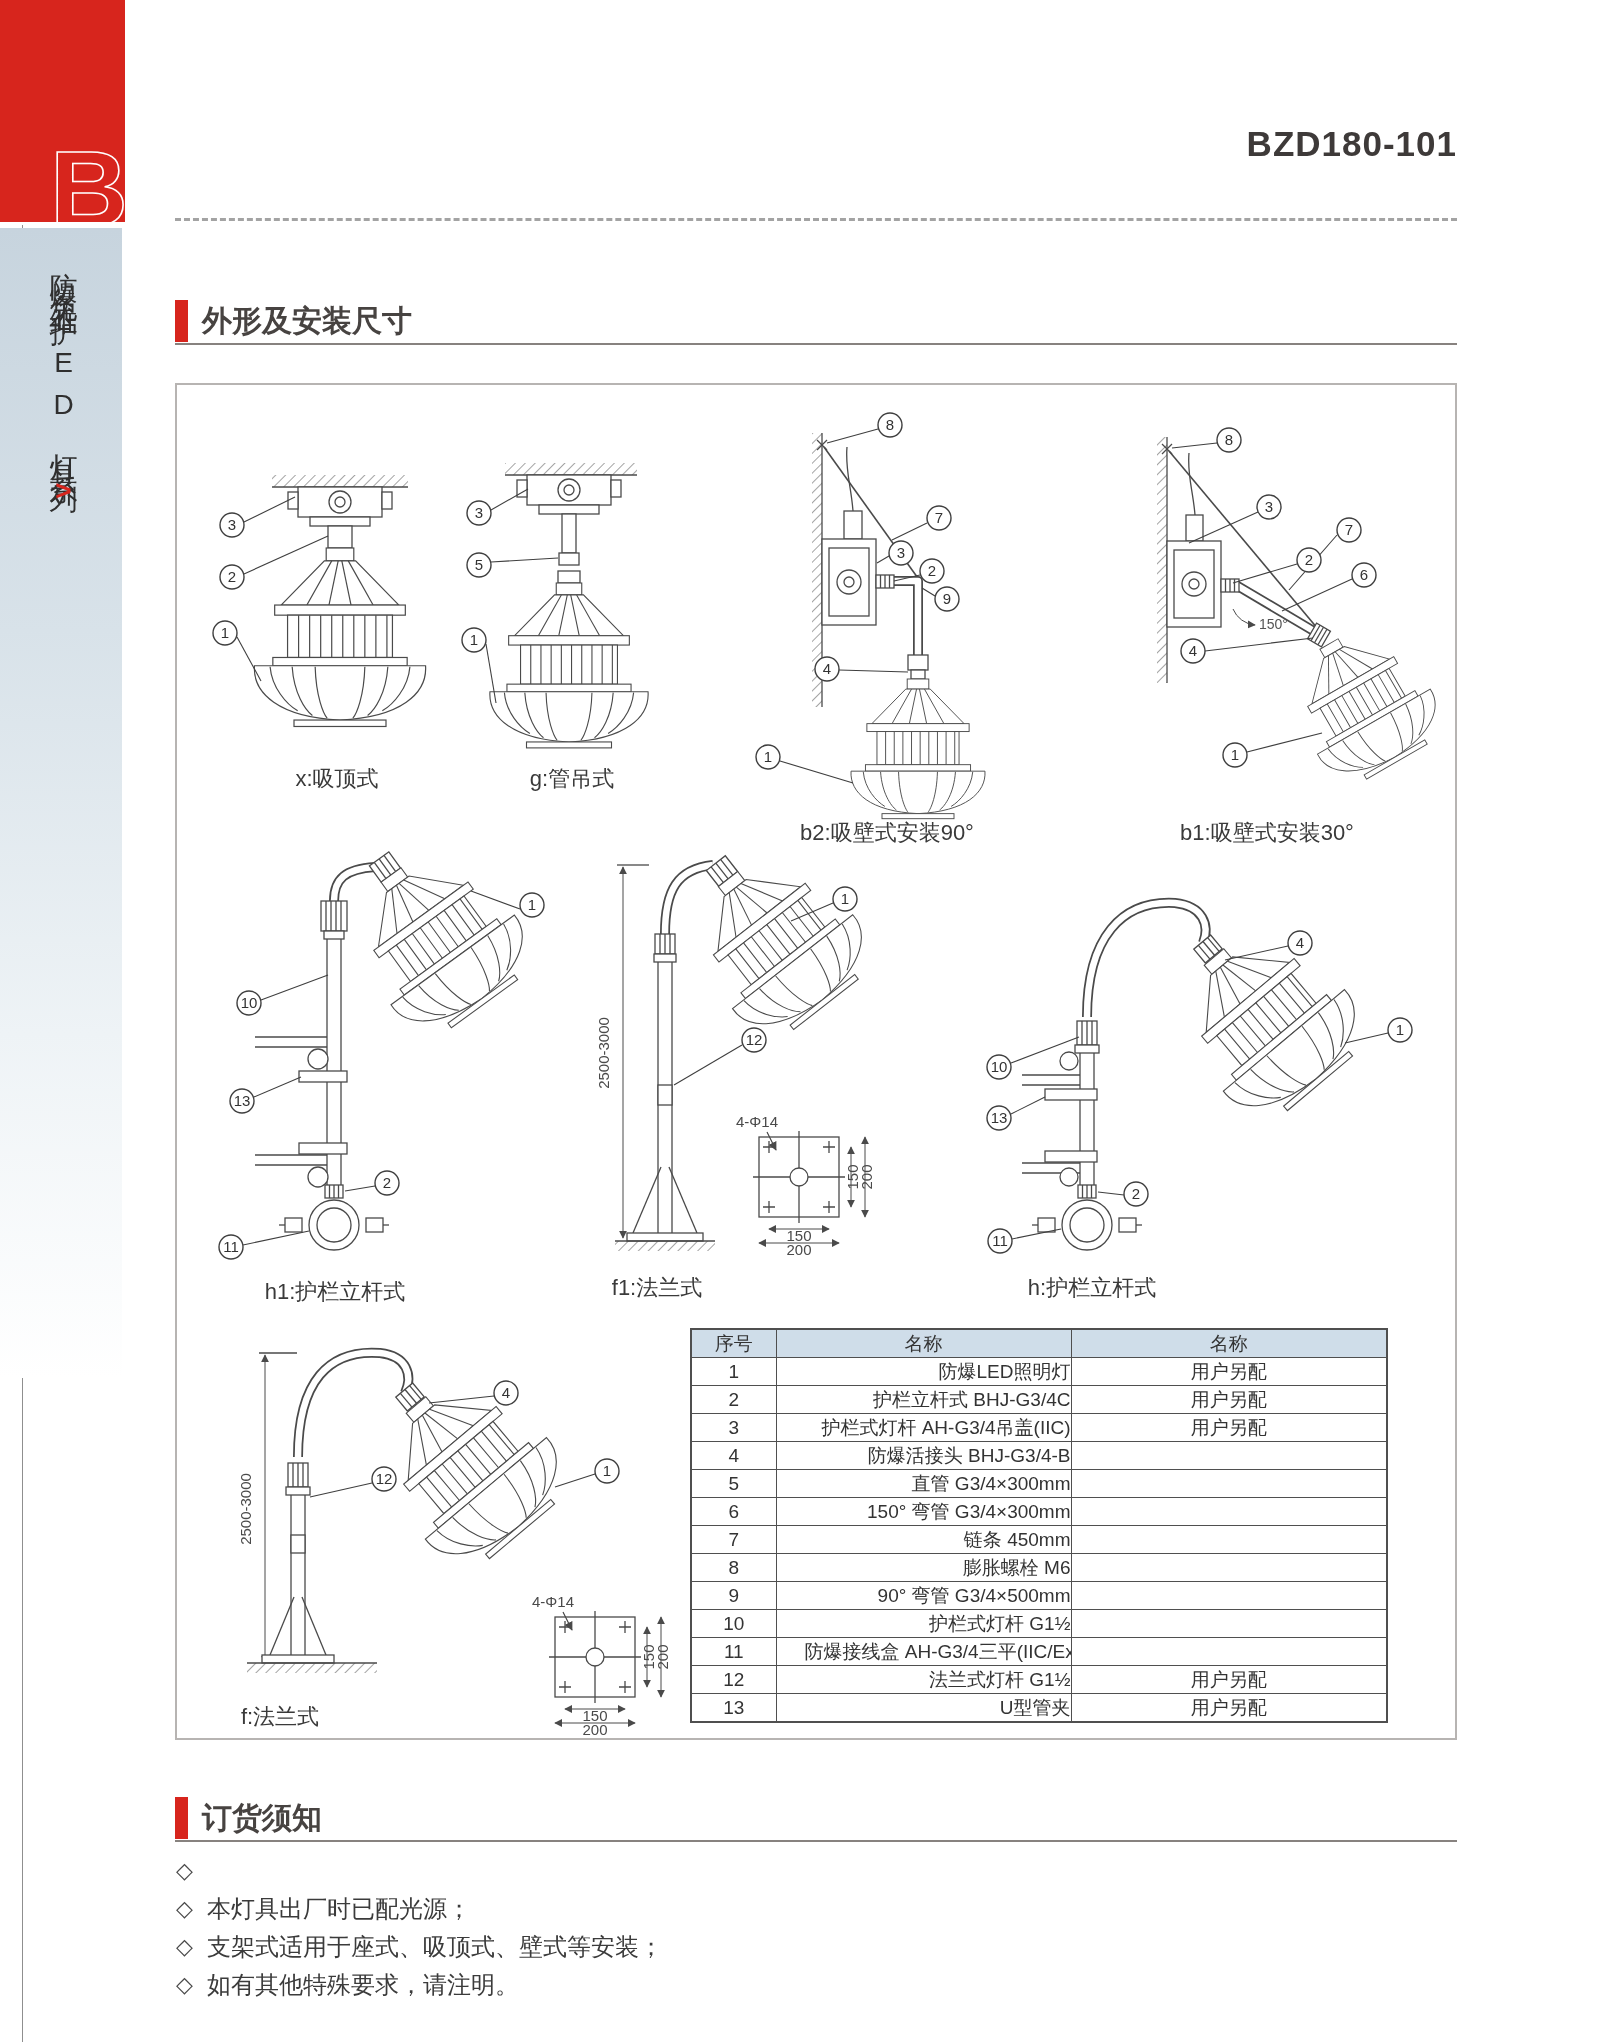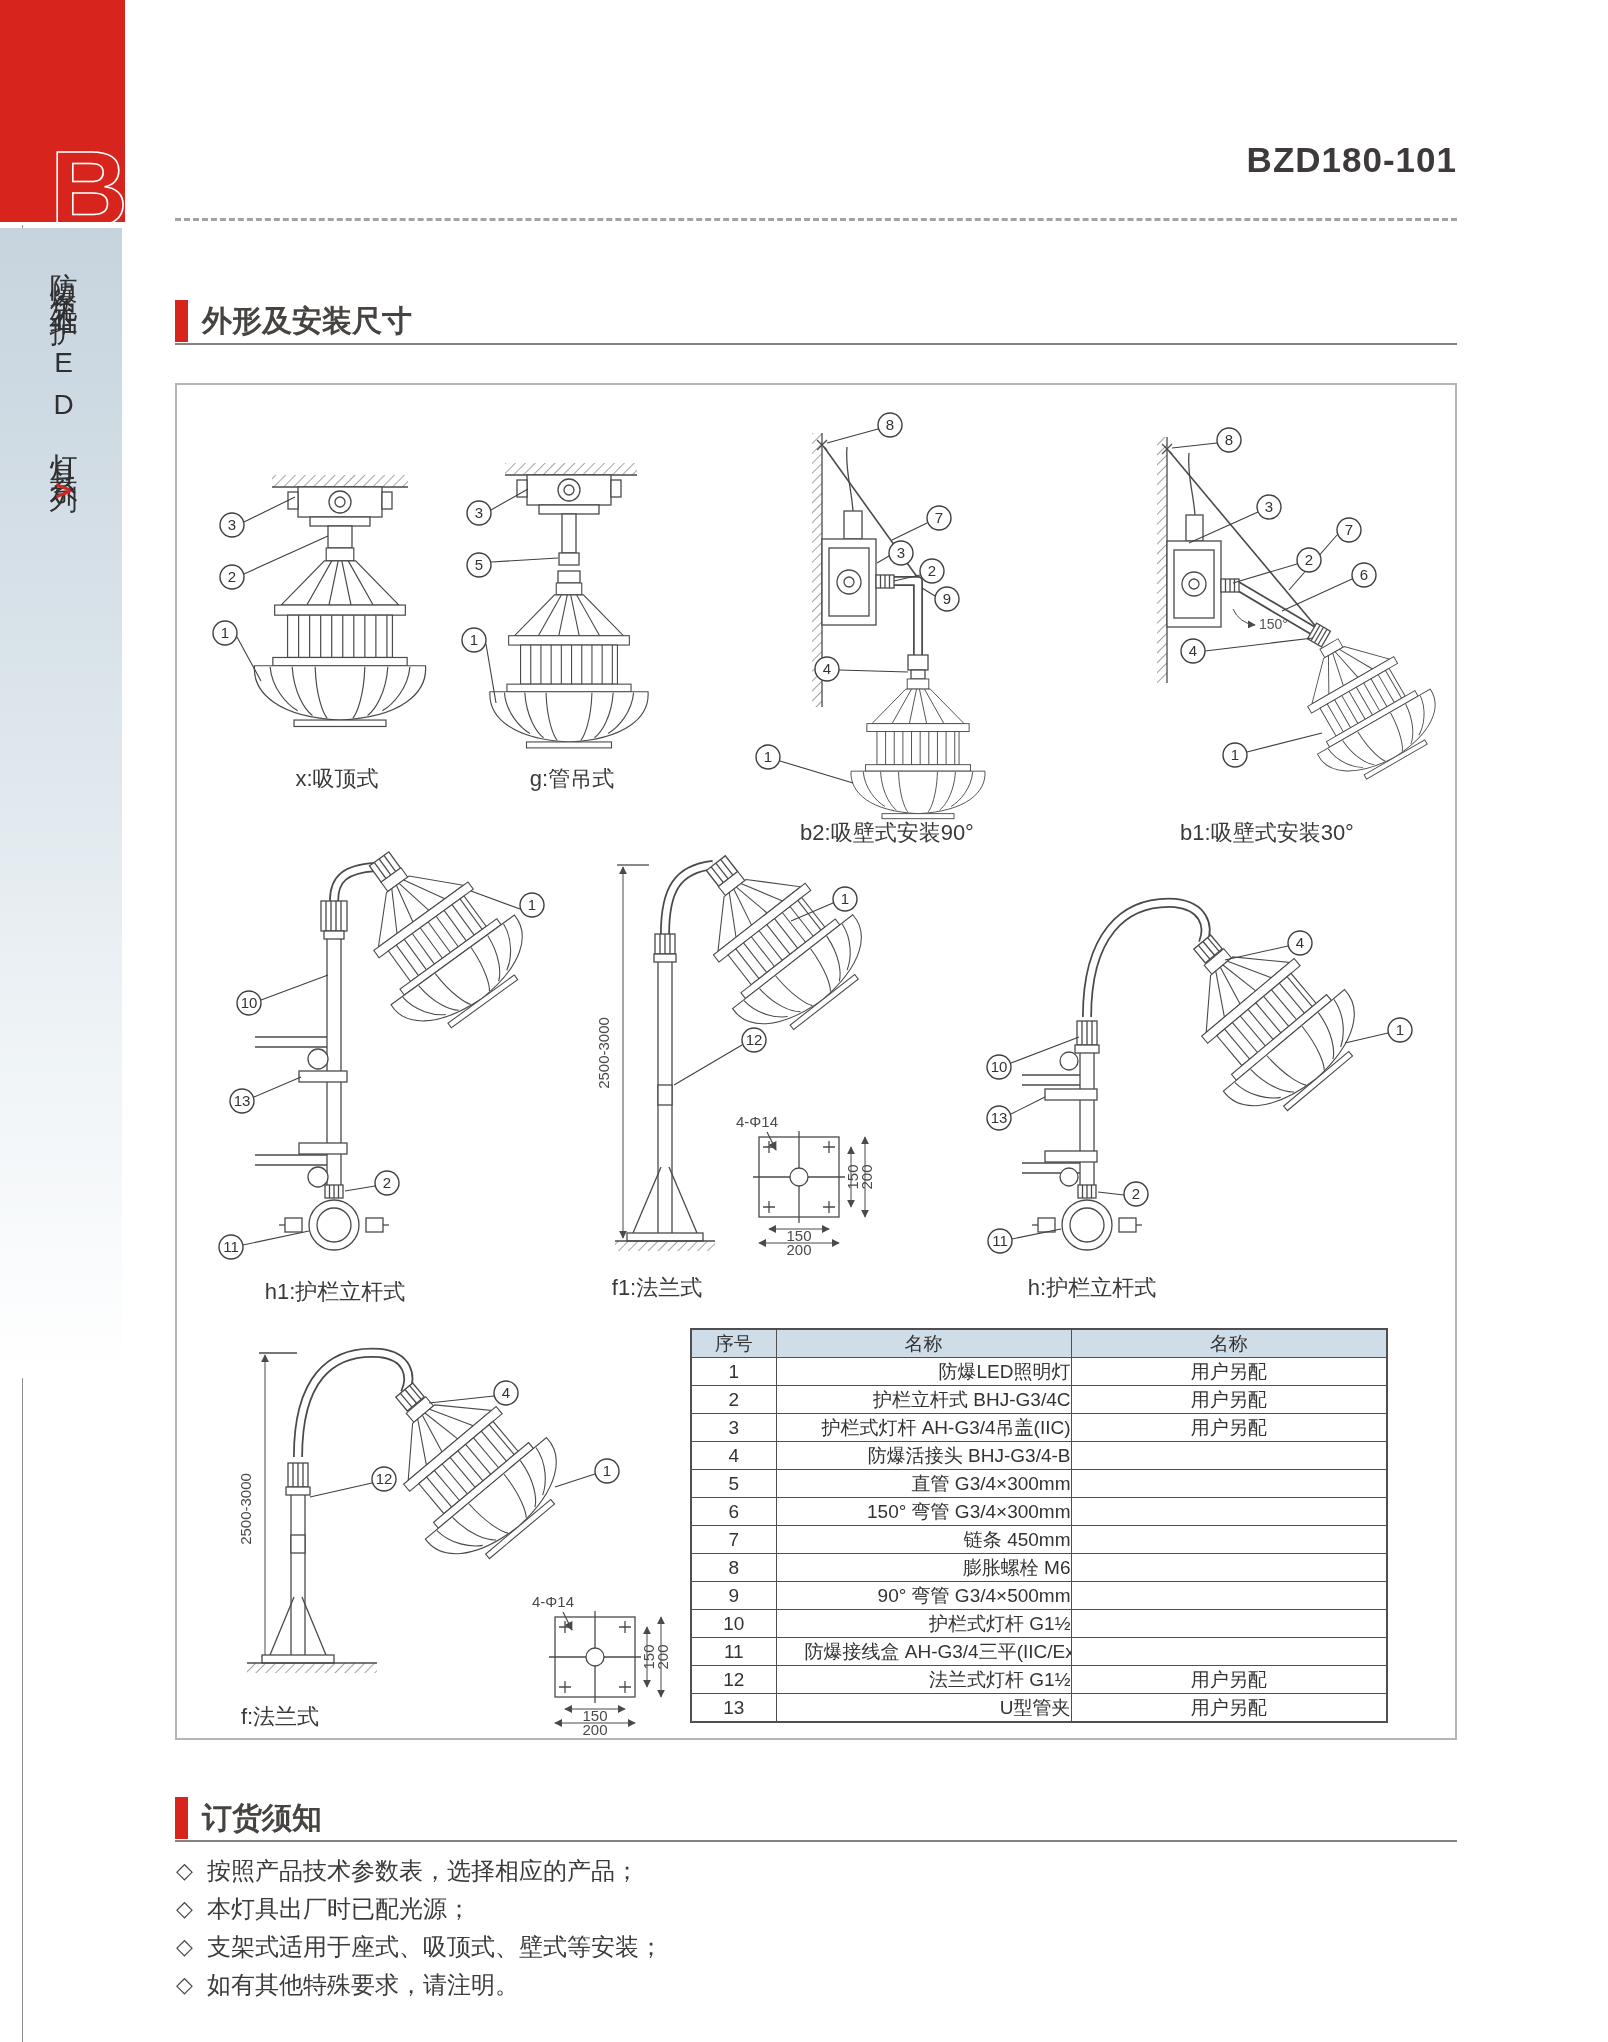--- a/index.html
+++ b/index.html
@@ -8,21 +8,21 @@
   
   .logo-block{position:absolute;left:0;top:0;width:125px;height:222px;background:#d7251d;overflow:hidden;}
   .side-rule{position:absolute;left:22px;top:225px;width:1px;height:1817px;background:#8f8f8f;}
   .side-panel{position:absolute;left:0;top:228px;width:122px;height:1150px;
       background:linear-gradient(180deg,#c7d4de 0%,#d8e2e9 35%,#eef3f6 70%,#ffffff 100%);}
   .vtext{position:absolute;left:44px;top:22px;writing-mode:vertical-rl;text-orientation:upright;
       font-size:28px;letter-spacing:11px;color:#2f2f2f;font-weight:500;}
   .vtext .arrow{color:#d7251d;font-weight:bold;}
   
   .model{position:absolute;left:857px;top:124px;width:600px;text-align:right;
-      font-size:35px;font-weight:bold;color:#3e3a39;letter-spacing:1px;margin-top:16px;}
+      font-size:35px;font-weight:bold;color:#3e3a39;letter-spacing:1px;}
   .model-sub{position:absolute;left:857px;top:164px;width:600px;text-align:right;
       font-size:29px;font-weight:bold;color:#3e3a39;}
   .dash-rule{position:absolute;left:175px;top:218px;width:1282px;height:0;border-top:3px dashed #a3a3a3;}
   
   .sec-bar{position:absolute;width:13px;height:42px;background:#d7251d;}
   .sec-title{position:absolute;font-size:30px;font-weight:bold;color:#474341;}
   .sec-underline{position:absolute;width:1282px;height:2px;background:#87827f;}
   
   .main-box{position:absolute;left:175px;top:383px;width:1278px;height:1353px;border:2px solid #b7b4b2;background:#fff;}
   
@@ -598,21 +598,20 @@
     </tbody>
   </table>
 
   <div class="sec-bar" style="left:175px;top:1797px;"></div>
   <div class="sec-title" style="left:202px;top:1798px;">订货须知</div>
   <div class="sec-underline" style="left:175px;top:1840px;"></div>
 
   <div class="notes">
     <div class="note-line">
         <span class="dia">◇</span>
-        <span>按照产品技术参数表，选择相应的产品；</span>
       </div>
     <div class="note-line">
         <span class="dia">◇</span>
         <span>本灯具出厂时已配光源；</span>
       </div>
     <div class="note-line">
         <span class="dia">◇</span>
         <span>支架式适用于座式、吸顶式、壁式等安装；</span>
       </div>
     <div class="note-line">

